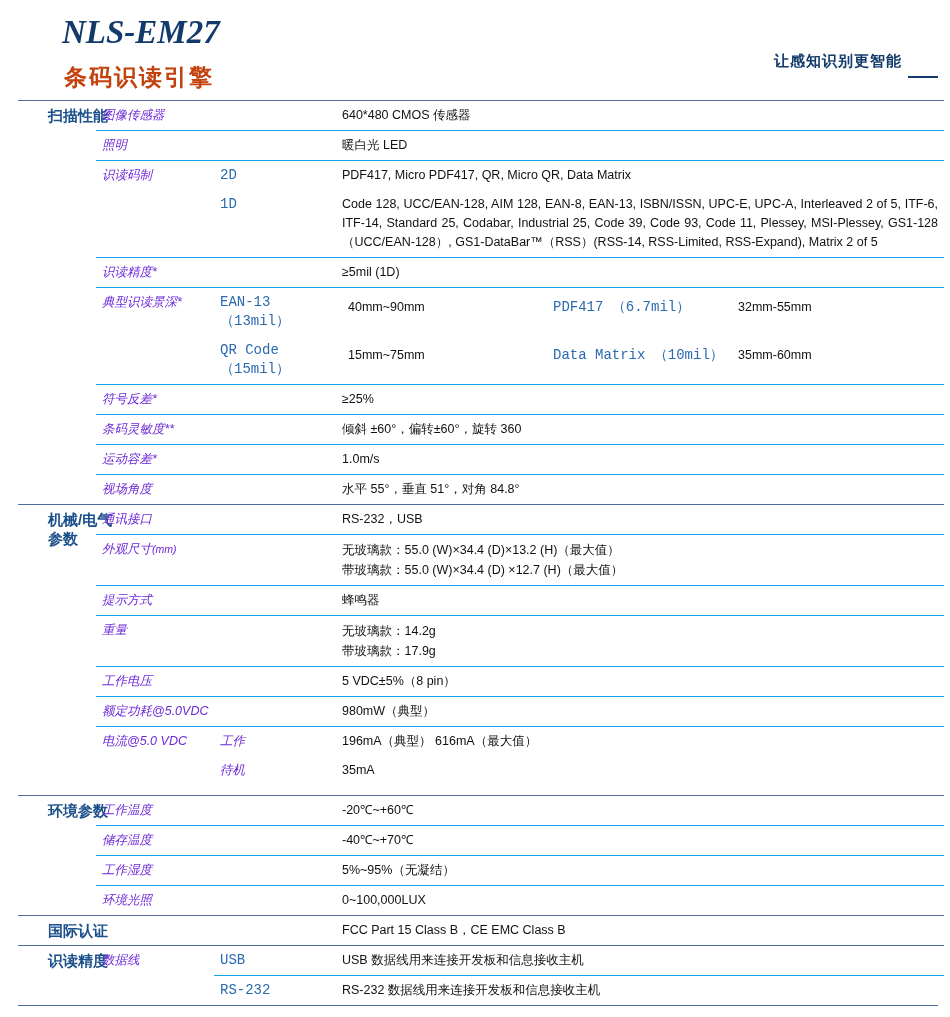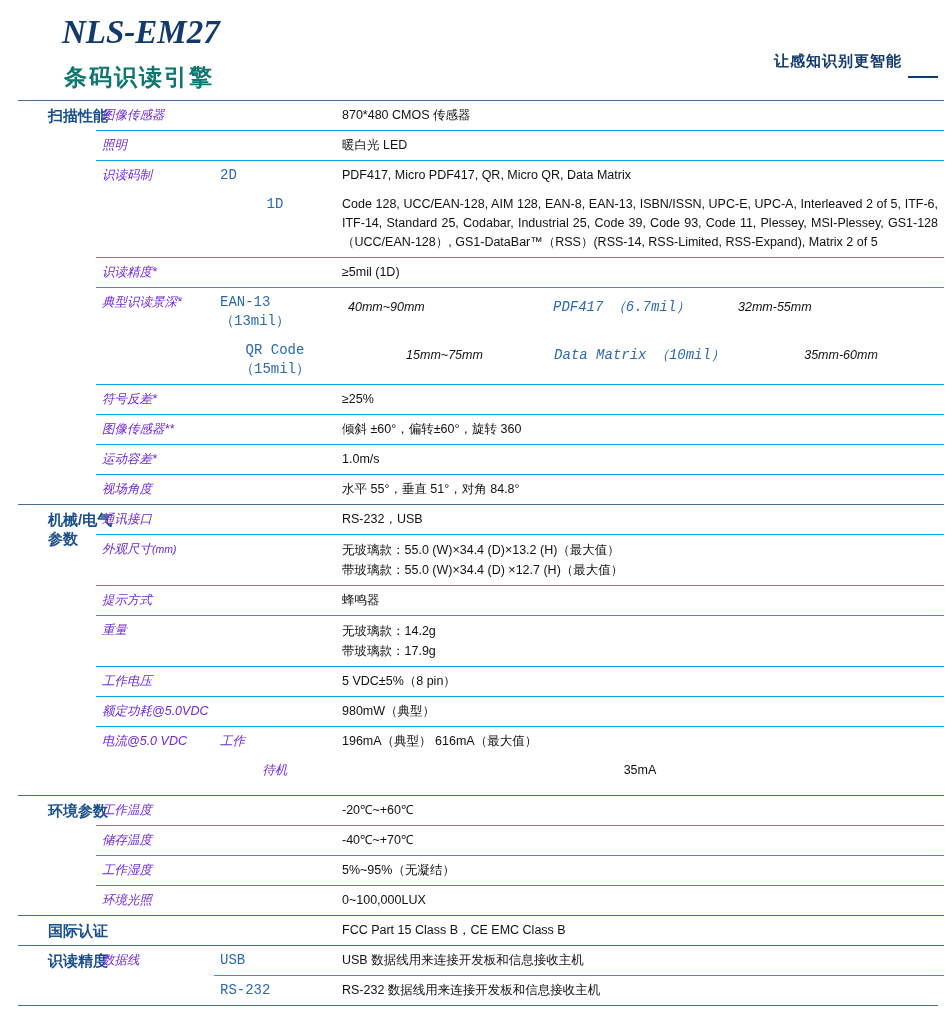--- a/index.html
+++ b/index.html
@@ -37,21 +37,21 @@
     font-size: 33px;
     letter-spacing: 0px;
     color: #123a6b;
   }
   .brand-sub {
     position: absolute;
     left: 46px;
     top: 62px;
     font-size: 23px;
     font-weight: bold;
-    color: #0f766e;
+    color: #c2410c;
     letter-spacing: 2px;
   }
   .slogan {
     position: absolute;
     right: 36px;
     top: 52px;
     font-size: 15px;
     font-weight: bold;
     color: #123a6b;
     letter-spacing: 1px;
@@ -112,29 +112,29 @@
     text-align: justify;
     text-justify: inter-word;
   }
   .small-unit {
     font-size: 10.5px;
   }
 
   
   .rule-top td { border-top: 1px solid #0ea5e9; }
   .rule-strong td { border-top: 1.4px solid #4a6f9b; }
-  .nb td { border-top: none; text-align: center; }
+  .nb td { border-top: none; }
 
   
   .dof {
     width: 100%;
     border-collapse: collapse;
     table-layout: fixed;
   }
-  .dof td { padding: 0; border: none; line-height: 19px; font-style: italic; }
+  .dof td { padding: 0; border: none; line-height: 19px; }
   .dof .d1 { width: 205px; }
   .dof .d2 { width: 185px; }
   .dof .d3 { width: 218px; }
 
   .multiline div { line-height: 20px; }
 
   .bottom-rule {
     border-top: 1.4px solid #4a6f9b;
     margin-top: 0px;
   }
@@ -156,21 +156,21 @@
       <col class="c1">
         <col class="c2">
         <col class="c3">
         <col class="c4">
     </colgroup>
     <tbody>
 
       <tr class="rule-strong">
         <td class="cat" rowspan="11">扫描性能</td>
         <td class="lbl" colspan="2">图像传感器</td>
-        <td class="val">870*480 CMOS 传感器</td>
+        <td class="val">640*480 CMOS 传感器</td>
       </tr>
 
       <tr class="rule-top">
         <td class="lbl" colspan="2">照明</td>
         <td class="val">暖白光 LED</td>
       </tr>
 
       <tr class="rule-top">
         <td class="lbl" rowspan="2">识读码制</td>
         <td class="sub">2D</td>
@@ -227,21 +227,21 @@
             </table>
         </td>
       </tr>
 
       <tr class="rule-top">
         <td class="lbl" colspan="2">符号反差*</td>
         <td class="val">≥25%</td>
       </tr>
 
       <tr class="rule-top">
-        <td class="lbl" colspan="2">图像传感器**</td>
+        <td class="lbl" colspan="2">条码灵敏度**</td>
         <td class="val">倾斜 ±60°，偏转±60°，旋转 360</td>
       </tr>
 
       <tr class="rule-top">
         <td class="lbl" colspan="2">运动容差*</td>
         <td class="val">1.0m/s</td>
       </tr>
 
       <tr class="rule-top">
         <td class="lbl" colspan="2">视场角度</td>

